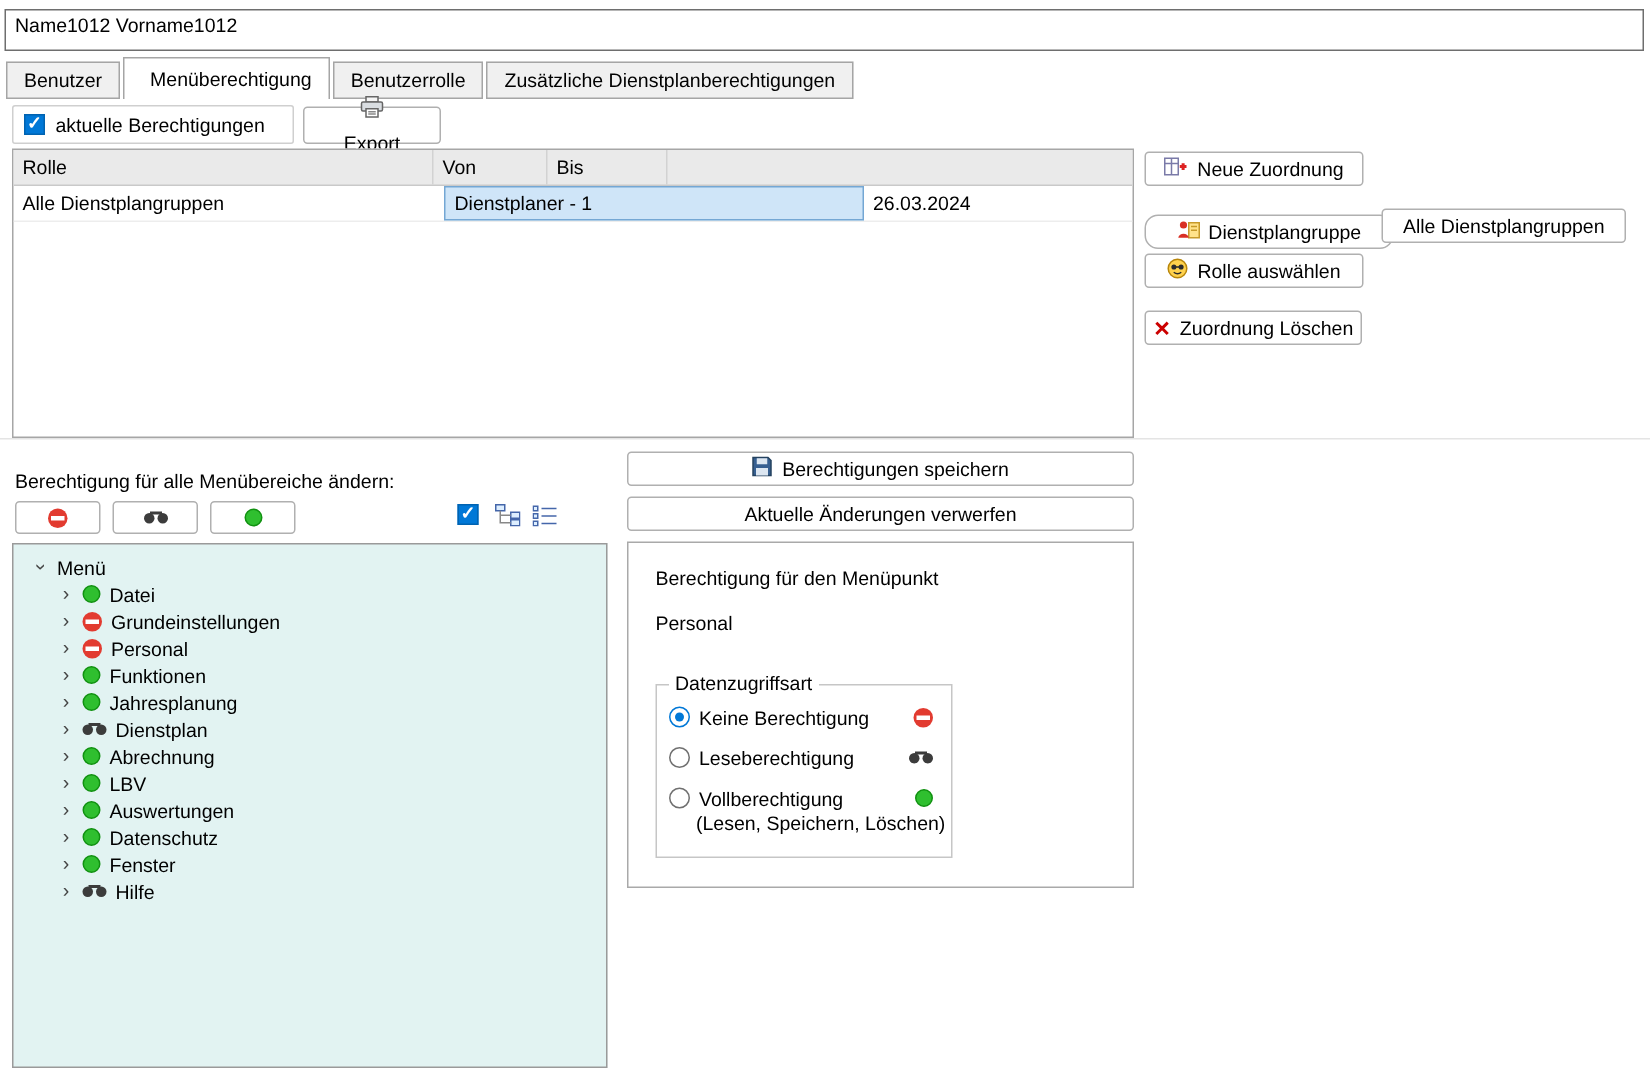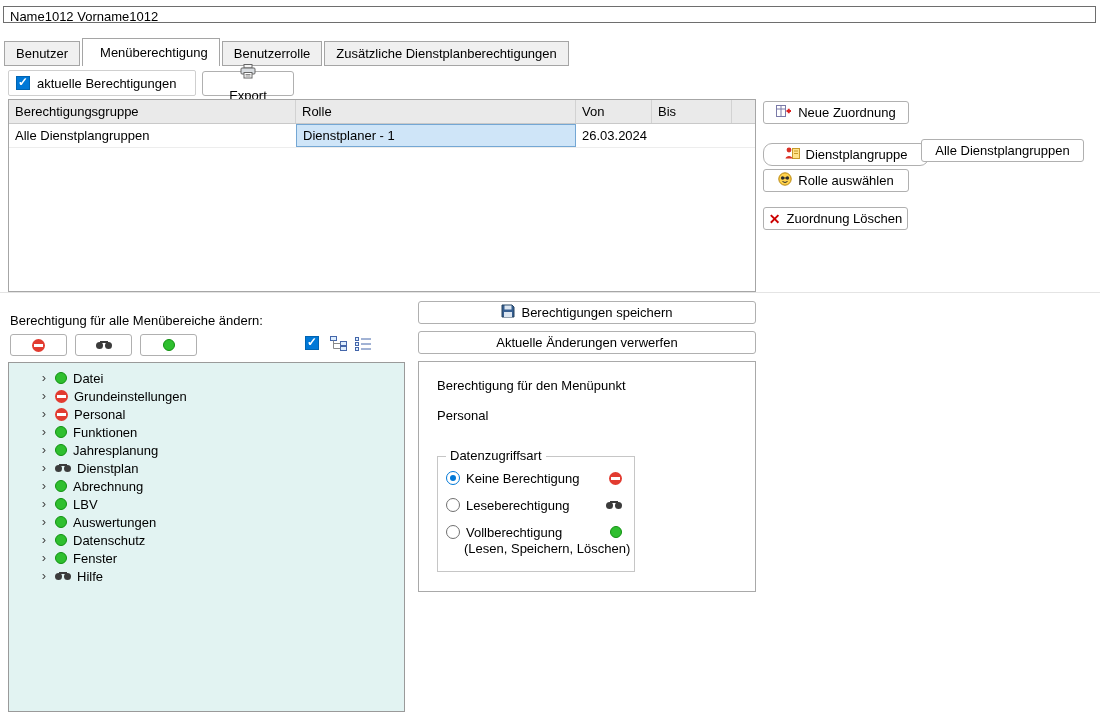--- a/index.html
+++ b/index.html
@@ -1,20 +1,20 @@
 <!DOCTYPE html>
 <html><head>
 <meta charset="utf-8">
 <style>
   * { box-sizing: border-box; }
   html,body { margin:0; padding:0; background:#fff; }
   .app { position:relative; width:1100px; height:716px; background:#fff;
          font-family:"Liberation Sans", sans-serif; font-size:13px; color:#000; overflow:hidden; }
 
-  .name-field { position:absolute; left:3px; top:6px; width:1093px; height:17px;
+  .name-field { position:absolute; left:3px; top:6px; width:1093px; height:28px;
                 border:1px solid #6e6e6e; background:#fff; line-height:20px; padding-left:6px; }
 
   .tabstrip { position:absolute; left:4px; top:38px; height:28px; display:flex; align-items:flex-end; }
   .tab { height:25px; line-height:24px; padding:0 11px; background:#f0f0f0;
          border:1px solid #a5a5a5; margin-right:2px; white-space:nowrap; }
   .tab.active { height:28px; line-height:27px; background:#fff; border-bottom:none;padding-left:17px; }
 
   .frame-current { position:absolute; left:8px; top:70px; width:188px; height:26px;
                    border:1px solid #cfcfcf; border-radius:2px; display:flex; align-items:center;
                    padding-left:7px; gap:7px; }
@@ -120,21 +120,20 @@
           <rect x="1" y="4" width="14" height="6" rx="1" fill="#d9dde1" stroke="#666"></rect>
           <rect x="4" y="8.5" width="8" height="5.5" fill="#fff" stroke="#666"></rect>
           <line x1="5.5" y1="10.5" x2="10.5" y2="10.5" stroke="#888"></line>
           <line x1="5.5" y1="12" x2="10.5" y2="12" stroke="#888"></line>
         </svg></span>
     <span>Export</span>
   </div>
 
   <div class="table">
     <div class="thead">
-      <div class="th c1">Berechtigungsgruppe</div>
       <div class="th c2">Rolle</div>
       <div class="th c3">Von</div>
       <div class="th c4">Bis</div>
     </div>
     <div class="trow">
       <div class="td c1">Alle Dienstplangruppen</div>
       <div class="td c2 selected">Dienstplaner - 1</div>
       <div class="td c3">26.03.2024</div>
       <div class="td c4"></div>
     </div>
@@ -207,20 +206,24 @@
   <span class="tree-toolbar-icon" id="tree-icon-b"><svg width="17" height="15" viewBox="0 0 17 15">
         <rect x="0.5" y="1.5" width="3" height="3" fill="#def" stroke="#46a"></rect>
         <rect x="0.5" y="6.5" width="3" height="3" fill="#def" stroke="#46a"></rect>
         <rect x="0.5" y="11.5" width="3" height="3" fill="#def" stroke="#46a"></rect>
         <line x1="6" y1="3" x2="16" y2="3" stroke="#46a"></line>
         <line x1="6" y1="8" x2="16" y2="8" stroke="#46a"></line>
         <line x1="6" y1="13" x2="16" y2="13" stroke="#46a"></line>
       </svg></span>
 
   <div class="tree">
+    <div class="tree-row tree-root">
+      <span class="chev expanded">›</span>
+      <span class="tlabel">Menü</span>
+    </div>
     <div>
         <div class="tree-row tree-item">
           <span class="chev">›</span>
           <span class="st-icon ic-full"></span>
           <span class="tlabel">Datei</span>
         </div>
         <div class="tree-row tree-item">
           <span class="chev">›</span>
           <span class="st-icon ic-none"></span>
           <span class="tlabel">Grundeinstellungen</span>

